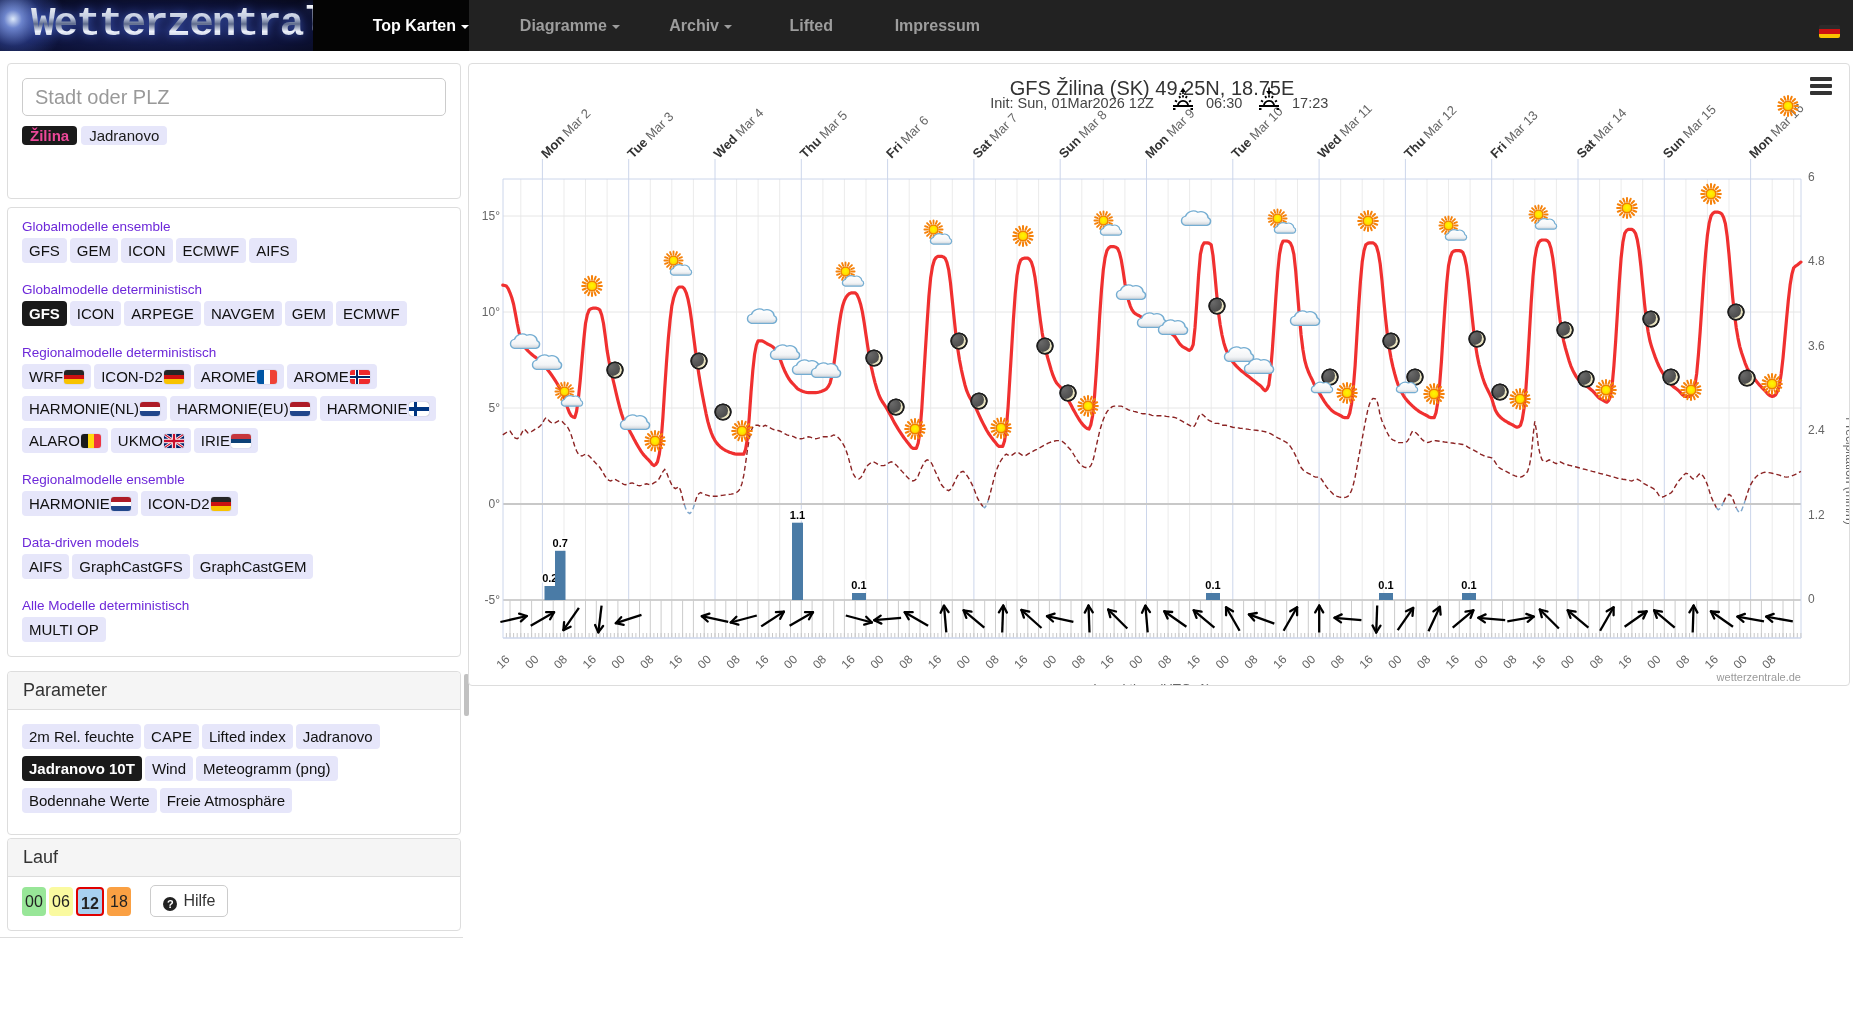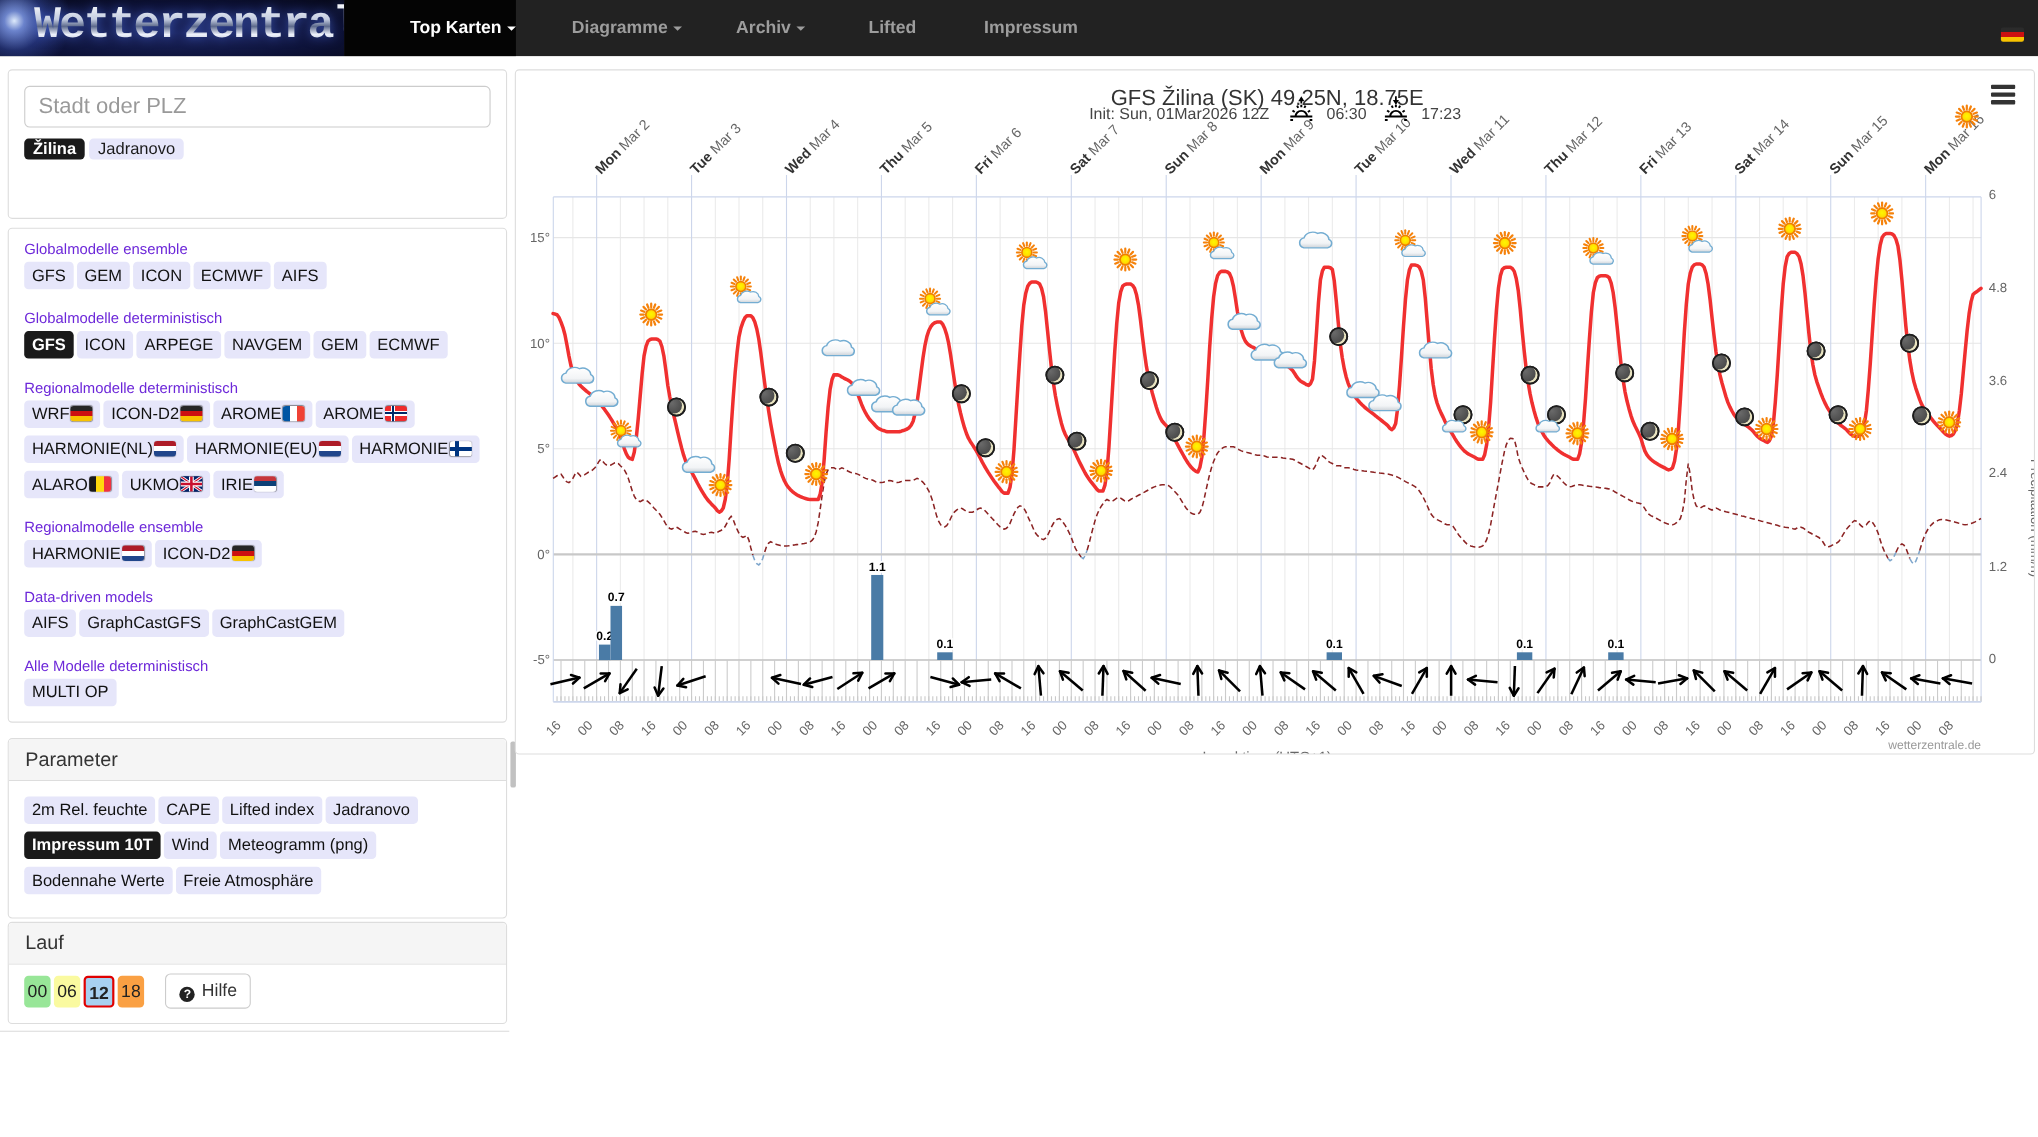--- a/index.html
+++ b/index.html
@@ -15,21 +15,21 @@
 .navactive{background:#040404;color:#fff}
 .caret{display:inline-block;width:0;height:0;border-left:4px solid transparent;border-right:4px solid transparent;border-top:4px solid currentColor;margin-left:5px;vertical-align:middle}
 .deflag{position:absolute;right:13px;top:25px;width:21px;height:13px;border-radius:2px;overflow:hidden;
  background:linear-gradient(180deg,#2b2b2b 33%,#cc1111 33%,#cc1111 66%,#f8c300 66%)}
 .panel{position:absolute;left:7px;width:454px;background:#fff;border:1px solid #ddd;border-radius:4px}
 .phead{background:#f5f5f5;border-bottom:1px solid #ddd;border-radius:4px 4px 0 0;padding:8px 15px;font-size:18px;color:#333}
 .phead1{padding:10px 15px}
 .pbody{padding:10px 14px}
 input.search{width:424px;height:38px;border:1px solid #ccc;border-radius:5px;font-size:20px;color:#999;padding-left:12px;margin:4px 0 10px 0}
 .tag{display:inline-block;font-size:15px;padding:1px 8px;border-radius:4px;background:#e6e6fa;color:#1a1a1a;margin-right:4px}
-.tagsel{background:#1a1a1a;color:#ffffff;font-weight:bold}
+.tagsel{background:#1a1a1a;color:#ec4899;font-weight:bold}
 .seclab{font-size:13.5px;color:#6d28d9;margin:11px 0 3px 0;line-height:17px}
 .pbody .seclab:first-child{margin-top:0}
 .pill{display:inline-block;font-size:15px;line-height:23px;padding:1px 7px;border-radius:4px;background:#e6e6fa;color:#111;margin:0 3px 7px 0;white-space:nowrap}
 .pillsel{background:#1a1a1a;color:#fff;font-weight:bold}
 .flag{display:inline-block;width:20px;height:14px;border-radius:3px;vertical-align:-2px;margin-left:1px;box-shadow:0 0 1px rgba(0,0,0,.45)}
 .f-de{background:linear-gradient(180deg,#262626 33%,#cc1111 33%,#cc1111 66%,#f8c300 66%)}
 .f-fr{background:linear-gradient(90deg,#0055a4 33%,#fff 33%,#fff 66%,#ef4135 66%)}
 .f-no{background:linear-gradient(90deg,transparent 27%,#fff 27%,#fff 47%,transparent 47%),linear-gradient(180deg,transparent 33%,#fff 33%,#fff 63%,transparent 63%),#ef2b2d}
 .f-no i{position:relative;display:block;width:100%;height:100%;background:linear-gradient(90deg,transparent 32%,#002868 32%,#002868 42%,transparent 42%),linear-gradient(180deg,transparent 42%,#002868 42%,#002868 54%,transparent 54%)}
 .f-nl{background:linear-gradient(180deg,#ae1c28 33%,#fff 33%,#fff 66%,#21468b 66%)}
@@ -78,21 +78,21 @@
       <div class="seclab">Data-driven models</div>
       <div><span class="pill">AIFS</span><span class="pill">GraphCastGFS</span><span class="pill">GraphCastGEM</span></div>
       <div class="seclab">Alle Modelle deterministisch</div>
       <div><span class="pill">MULTI OP</span></div>
     </div>
   </div>
 <div class="panel" style="top:671px;height:164px">
     <div class="phead">Parameter</div>
     <div class="pbody" style="padding-top:14px">
       <div><span class="pill">2m Rel. feuchte</span><span class="pill">CAPE</span><span class="pill">Lifted index</span><span class="pill">Jadranovo</span></div>
-      <div><span class="pill pillsel">Impressum 10T</span><span class="pill">Wind</span><span class="pill">Meteogramm (png)</span></div>
+      <div><span class="pill pillsel">Jadranovo 10T</span><span class="pill">Wind</span><span class="pill">Meteogramm (png)</span></div>
       <div><span class="pill">Bodennahe Werte</span><span class="pill">Freie Atmosphäre</span></div>
     </div>
   </div>
 <div class="panel" style="top:838px;height:93px">
     <div class="phead">Lauf</div>
 <div class="pbody" style="padding-top:8px">
 <span class="runbtn" style="background:#98e698">00</span><span class="runbtn" style="background:#fafaa0">06</span><span class="runbtn" style="background:#a8d0f0;border:2.5px solid #e00000;font-weight:bold;width:28px">12</span><span class="runbtn" style="background:#faa043">18</span>
 <span class="hilfe"><span class="qmark">?</span>Hilfe</span>
 </div>
   </div>

